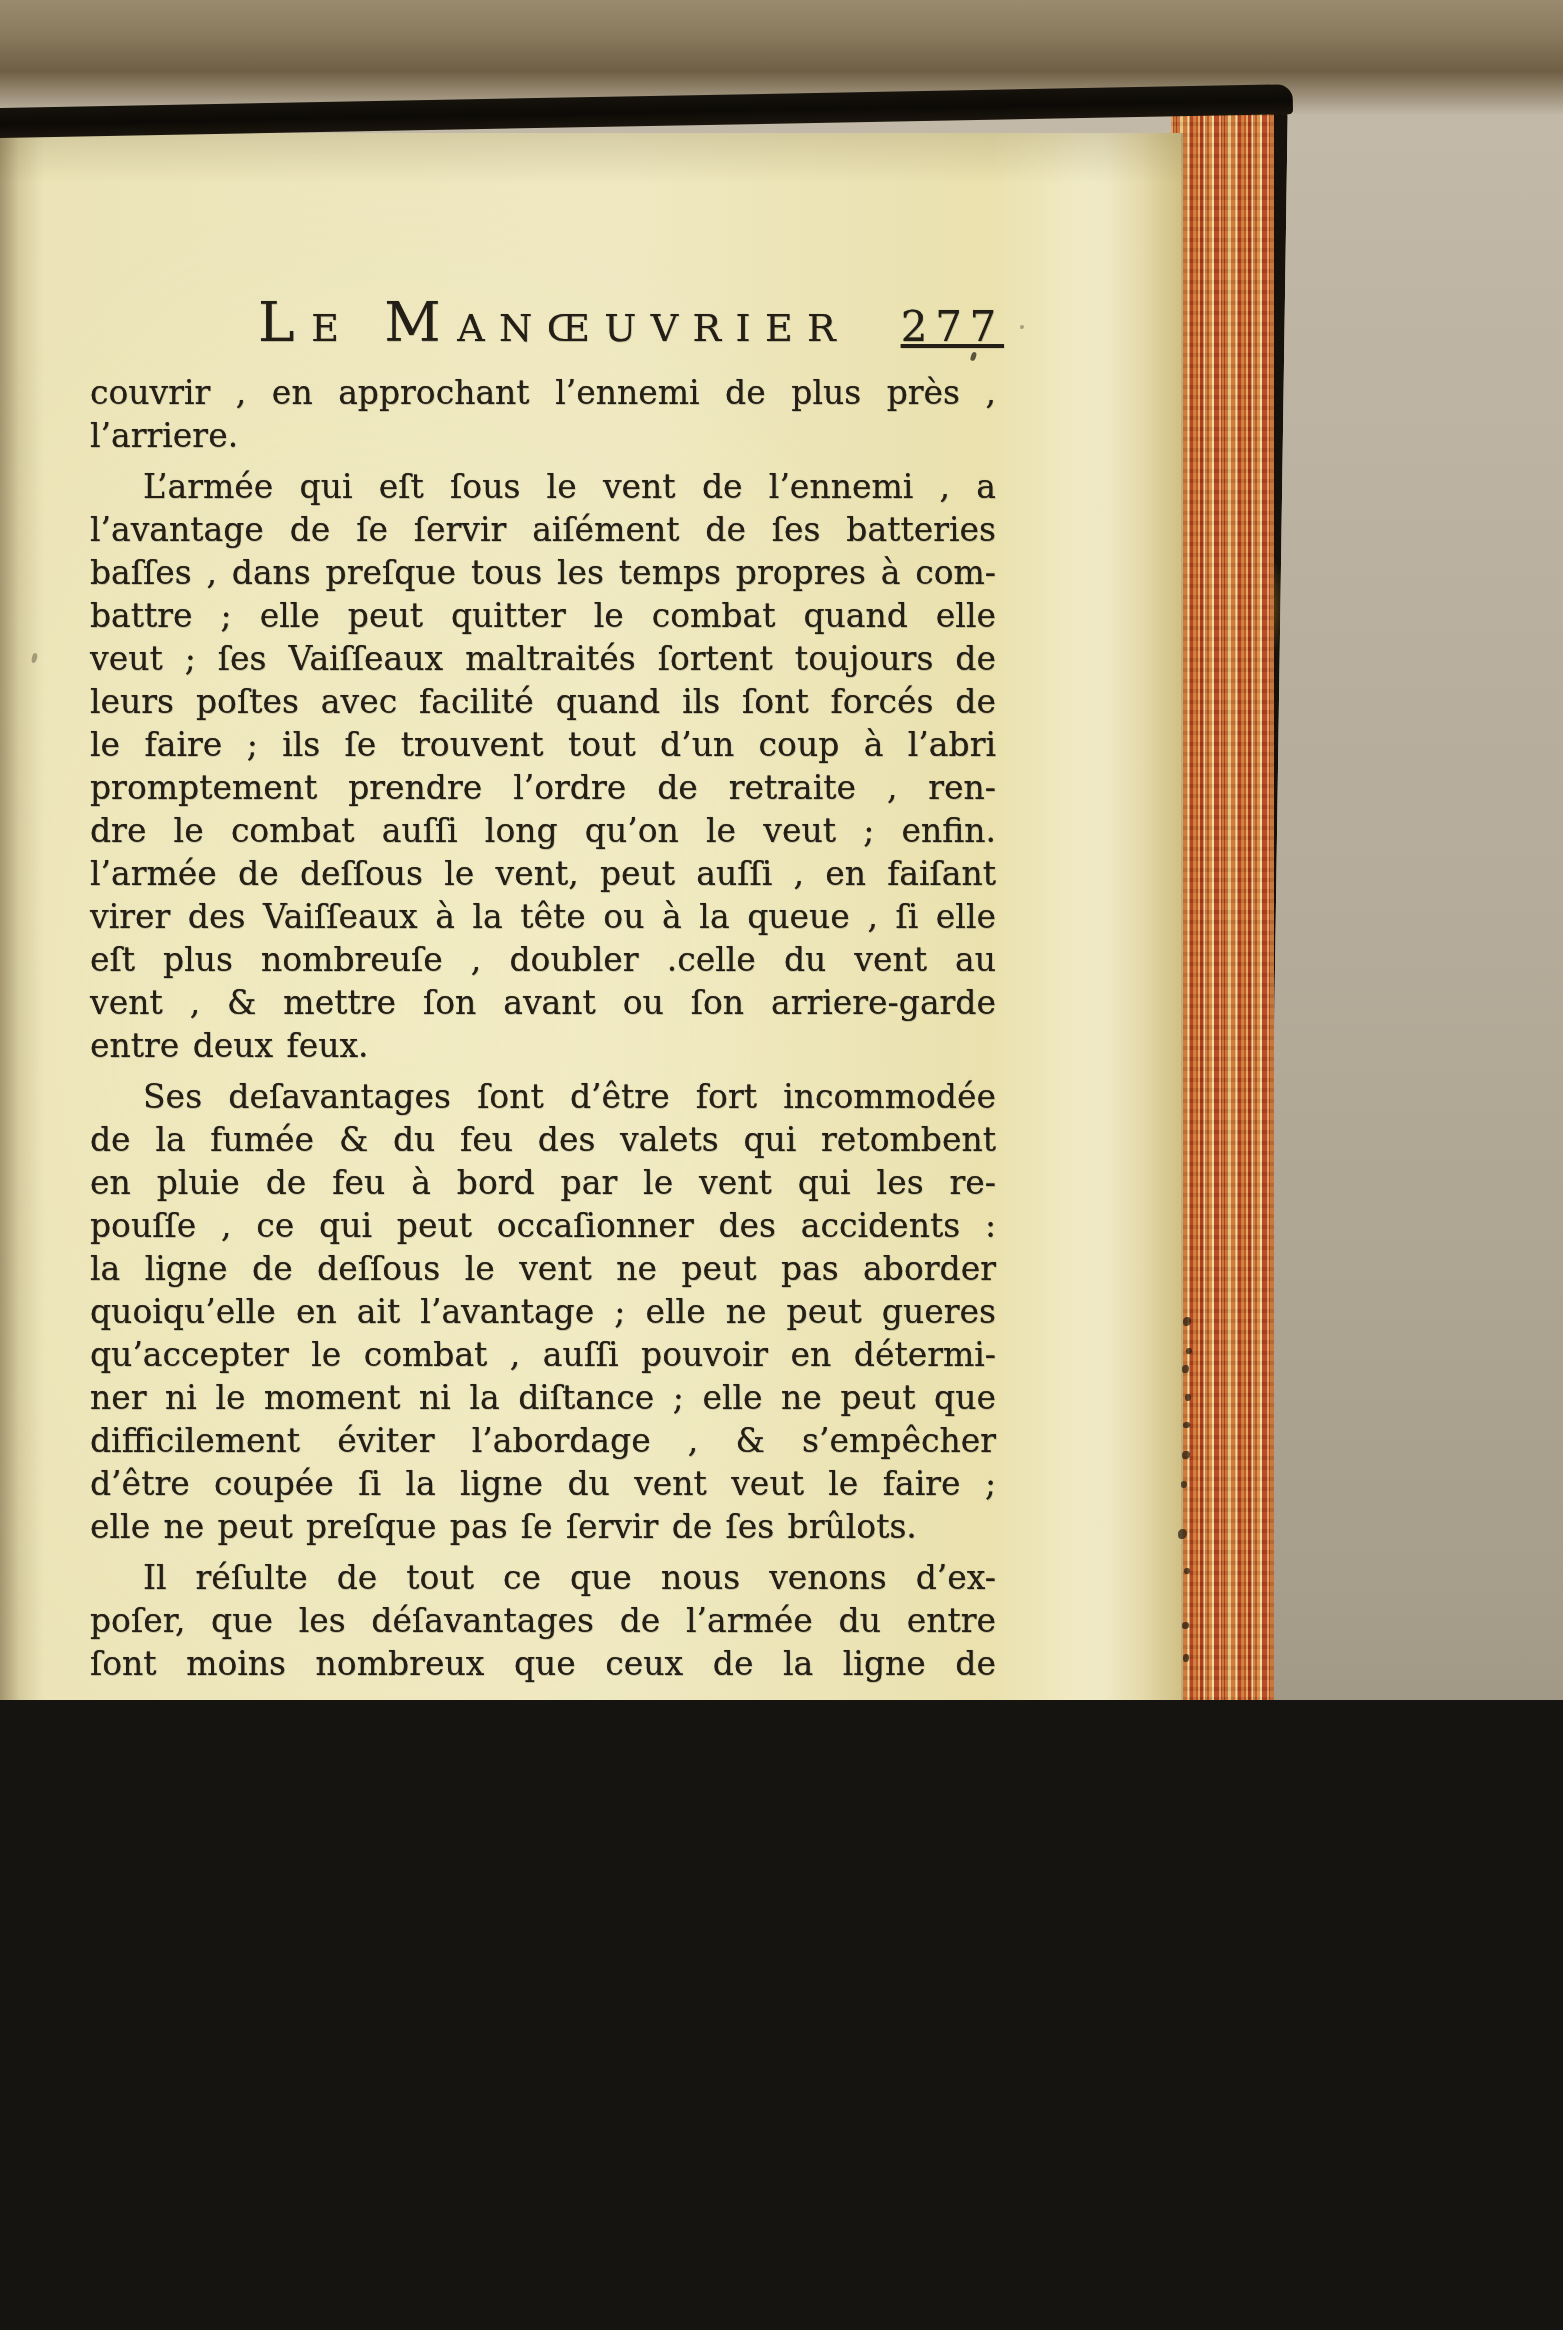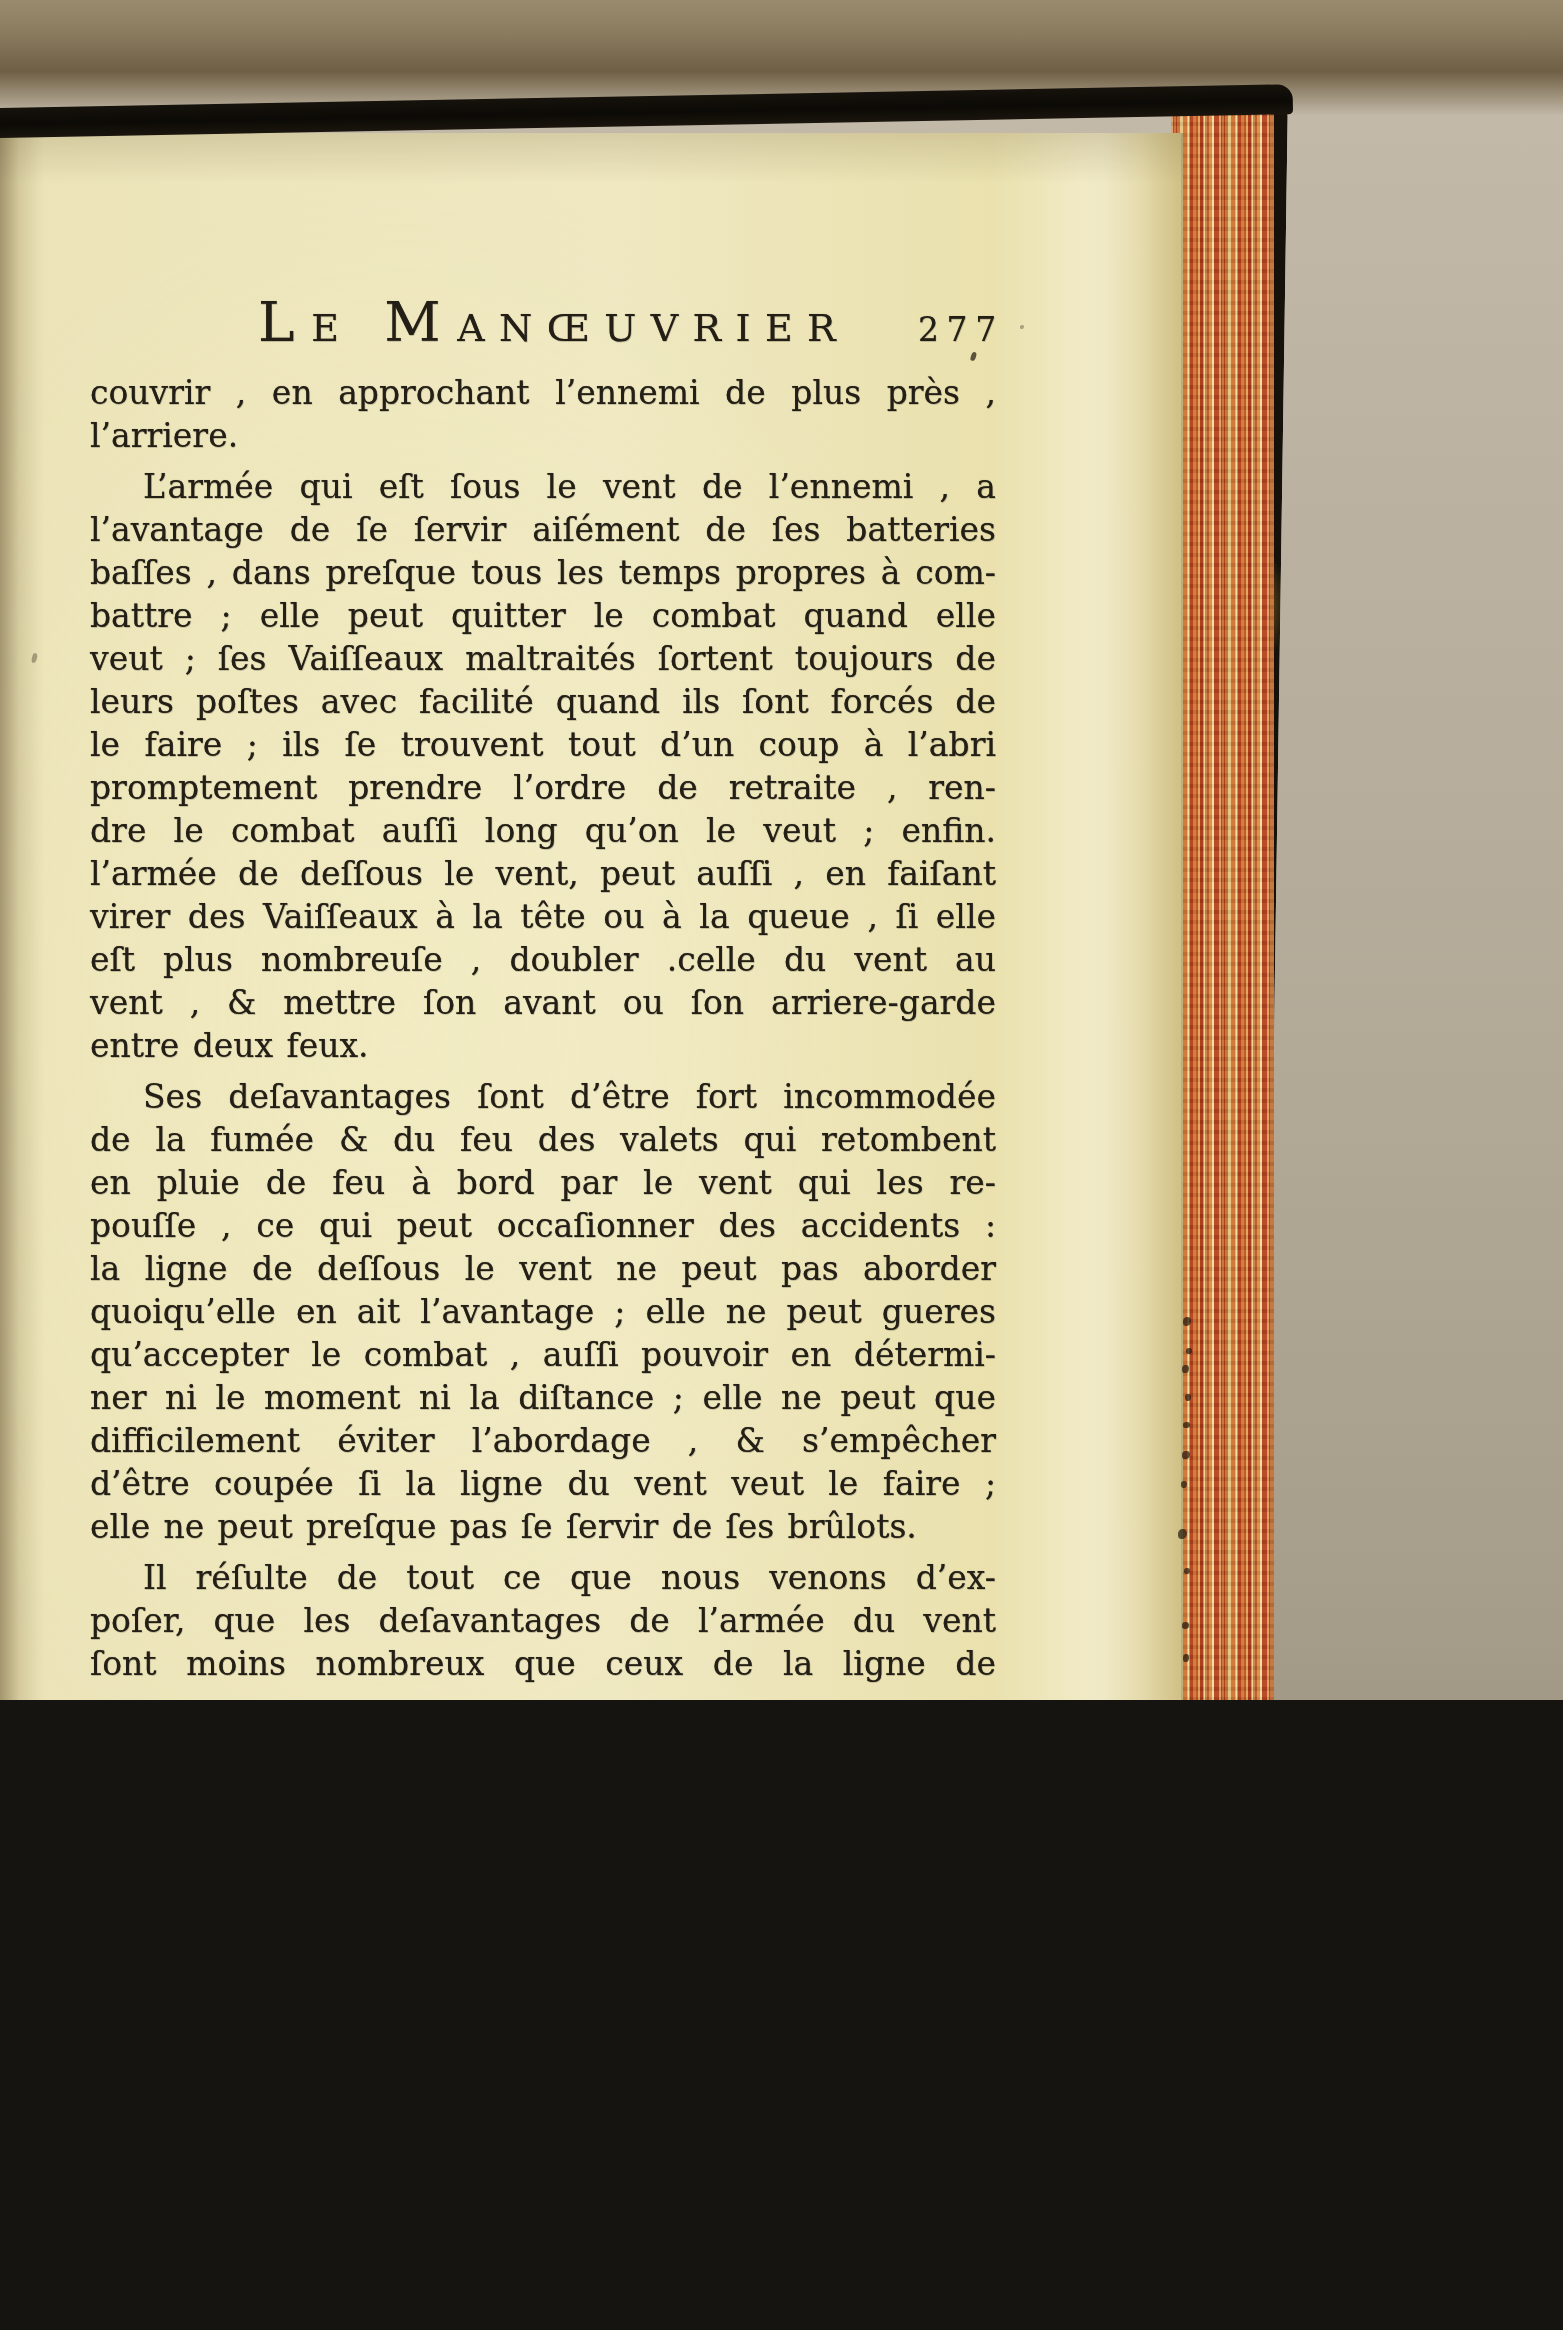--- a/index.html
+++ b/index.html
@@ -83,21 +83,21 @@
   .print{position:absolute;z-index:5;color:#241f16;
          text-shadow:0 0 0.7px rgba(36,31,22,0.65), 0.6px 0.6px 0.6px rgba(36,31,22,0.18);}
   .header-row{
     left:82px;top:295px;width:922px;height:66px;
     display:flex;align-items:baseline;
   }
   .title-group{padding-left:176px;white-space:nowrap;}
   .cap{font-size:55px;line-height:1;letter-spacing:16.6px;}
   .sc{font-size:38px;line-height:1;letter-spacing:14.4px;}
   .word-gap{display:inline-block;width:31px;}
-  .pageno{margin-left:auto;font-size:33px;line-height:1;letter-spacing:7.7px;}
+  .pageno{margin-left:auto;font-size:42px;line-height:1;letter-spacing:7.7px;text-decoration:underline;}
 
   .body-text{
     left:82px;top:363px;width:922px;
     font-size:33px;line-height:43px;
     word-spacing:2.8px;
   }
   .para{margin:8px;}
   .para.indent .line:first-child{text-indent:53px;}
   .line{text-align:justify;text-align-last:justify;white-space:normal;}
   .line.noj{text-align-last:left;}
@@ -159,21 +159,21 @@
         <div class="line">la ligne de deſſous le vent ne peut pas aborder</div>
         <div class="line">quoiqu’elle en ait l’avantage ; elle ne peut gueres</div>
         <div class="line">qu’accepter le combat , auſſi pouvoir en détermi-</div>
         <div class="line">ner ni le moment ni la diſtance ; elle ne peut que</div>
         <div class="line">difficilement éviter l’abordage , &amp; s’empêcher</div>
         <div class="line">d’être coupée ſi la ligne du vent veut le faire ;</div>
         <div class="line noj">elle ne peut preſque pas ſe ſervir de ſes brûlots.</div>
       </div>
       <div class="para indent">
         <div class="line">Il réſulte de tout ce que nous venons d’ex-</div>
-        <div class="line">poſer, que les deſavantages de l’armée du vent</div>
+        <div class="line">poſer, que les déſavantages de l’armée du entre</div>
         <div class="line">ſont moins nombreux que ceux de la ligne de</div>
       </div>
     </div>
 
   <div class="print signature">S iij</div>
 
   <div class="speck" style="left:971px;top:352px;width:5px;height:8.8px;transform:rotate(18deg);"></div>
   <div class="speck faint" style="left:1020px;top:325px;width:4.4px;height:4.4px;"></div>
   <div class="speck faint" style="left:32px;top:653px;width:5px;height:10px;transform:rotate(12deg);"></div>
   <div class="speck" style="left:1183px;top:1317px;width:7.7px;height:8.8px;"></div>

